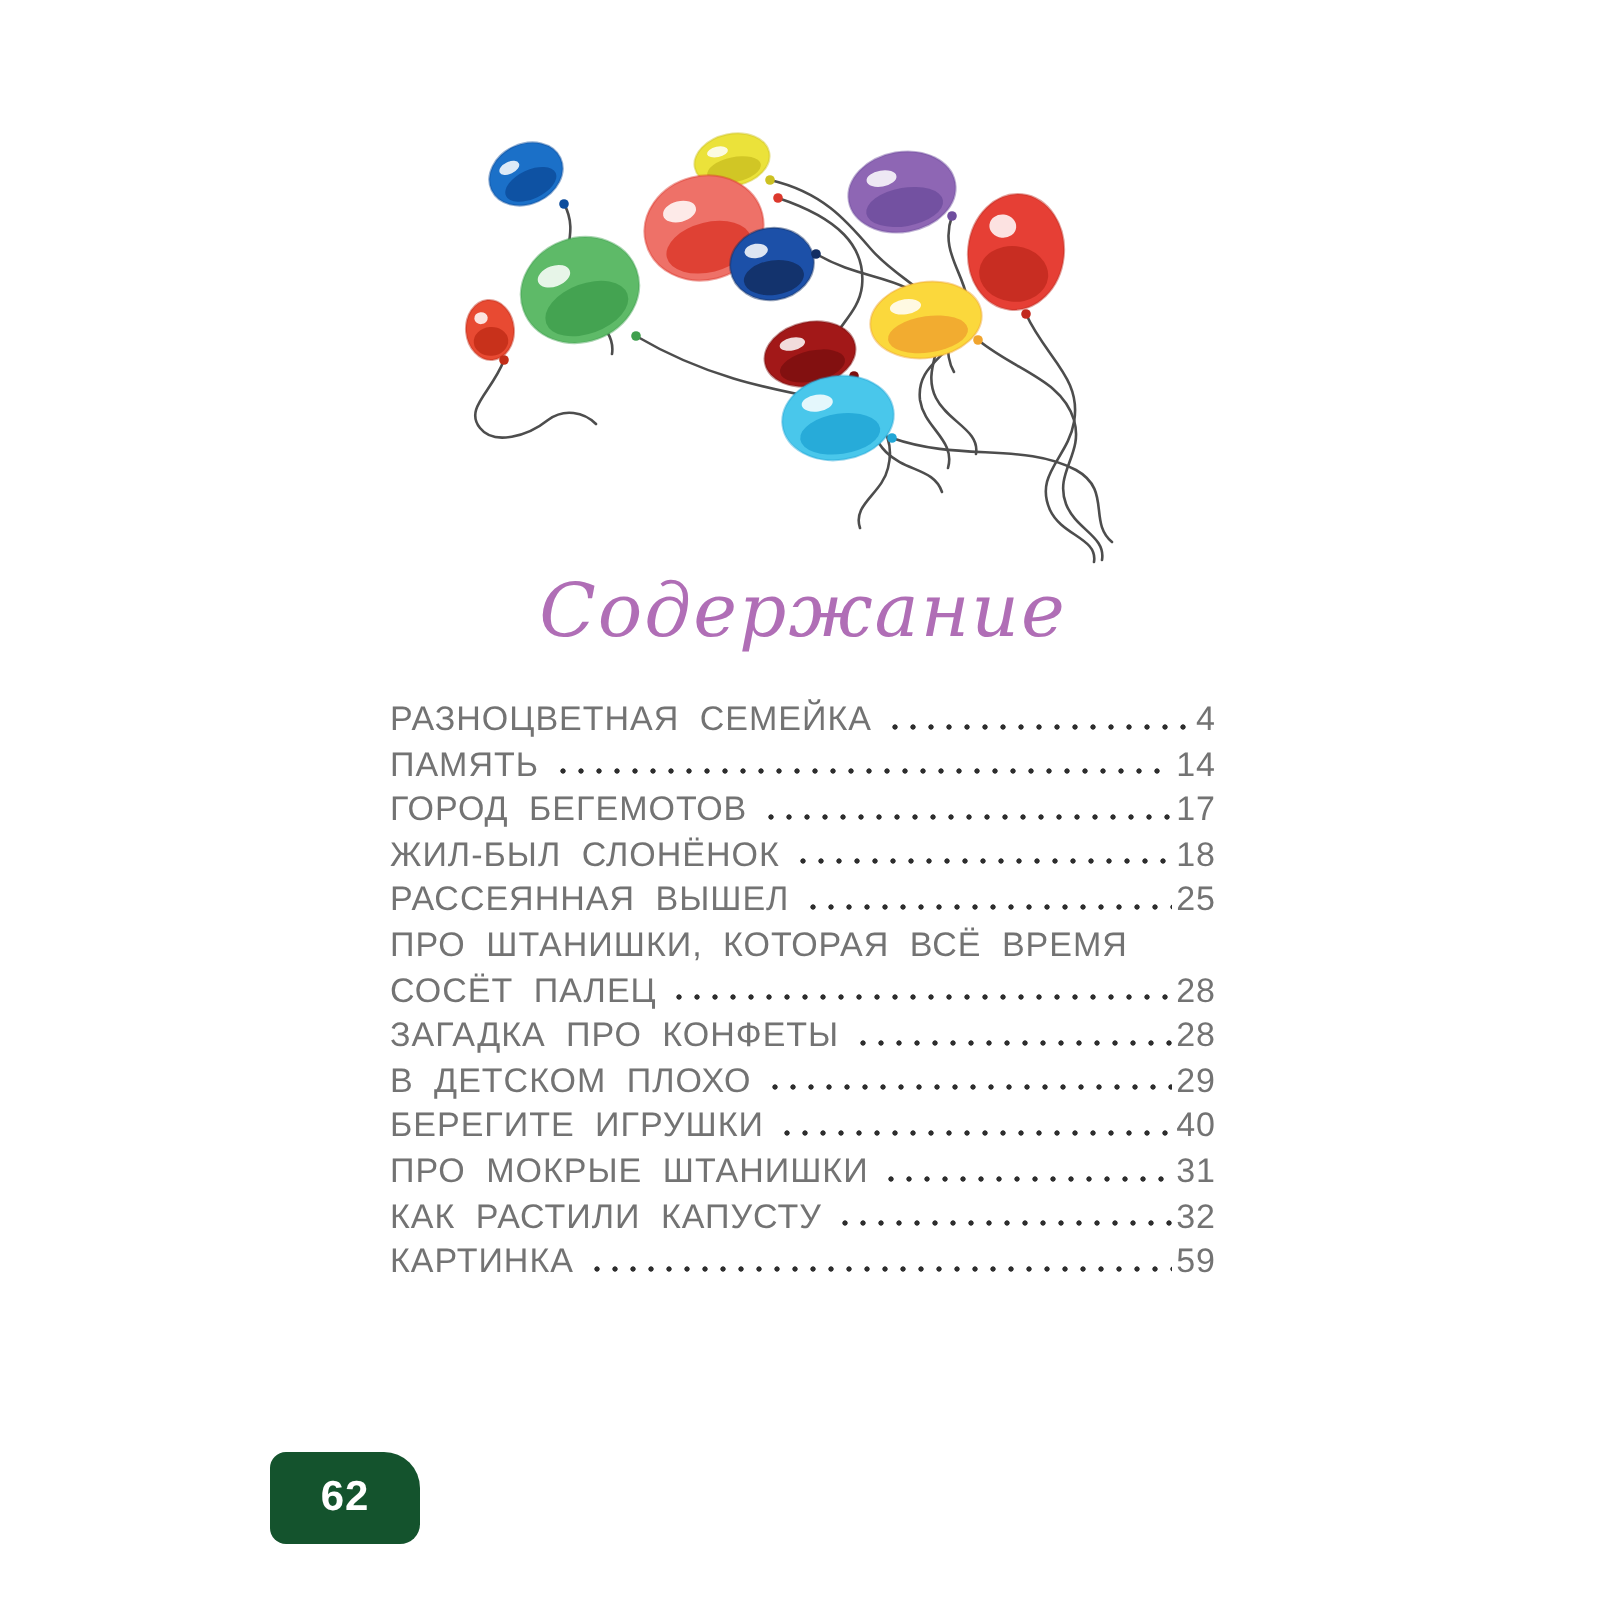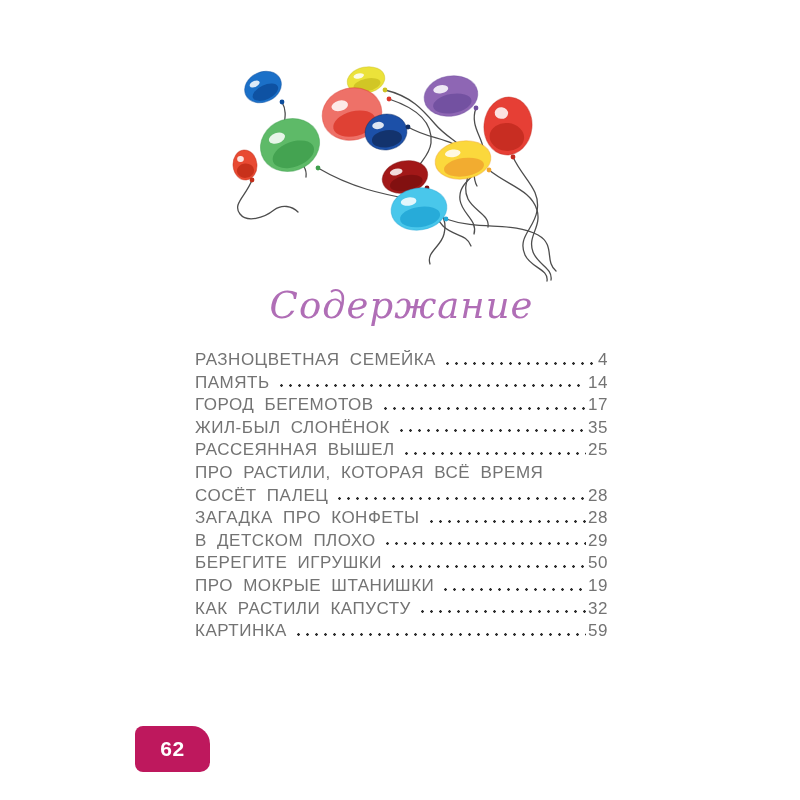--- a/index.html
+++ b/index.html
@@ -126,31 +126,31 @@
 
       <div class="row">
         <span class="etitle">ГОРОД БЕГЕМОТОВ</span>
         <span class="leader"></span>
         <span class="pnum">17</span>
       </div>
 
       <div class="row">
         <span class="etitle">ЖИЛ-БЫЛ СЛОНЁНОК</span>
         <span class="leader"></span>
-        <span class="pnum">35</span>
+        <span class="pnum">18</span>
       </div>
 
       <div class="row">
         <span class="etitle">РАССЕЯННАЯ ВЫШЕЛ</span>
         <span class="leader"></span>
         <span class="pnum">25</span>
       </div>
 
       <div class="row">
-        <span class="etitle">ПРО РАСТИЛИ, КОТОРАЯ ВСЁ ВРЕМЯ</span>
+        <span class="etitle">ПРО ШТАНИШКИ, КОТОРАЯ ВСЁ ВРЕМЯ</span>
 
       </div>
 
       <div class="row">
         <span class="etitle">СОСЁТ ПАЛЕЦ</span>
         <span class="leader"></span>
         <span class="pnum">28</span>
       </div>
 
       <div class="row">
@@ -162,39 +162,39 @@
 
       <div class="row">
         <span class="etitle">В ДЕТСКОМ ПЛОХО</span>
         <span class="leader"></span>
         <span class="pnum">29</span>
       </div>
 
       <div class="row">
         <span class="etitle">БЕРЕГИТЕ ИГРУШКИ</span>
         <span class="leader"></span>
-        <span class="pnum">50</span>
+        <span class="pnum">40</span>
       </div>
 
       <div class="row">
         <span class="etitle">ПРО МОКРЫЕ ШТАНИШКИ</span>
         <span class="leader"></span>
-        <span class="pnum">19</span>
+        <span class="pnum">31</span>
       </div>
 
       <div class="row">
         <span class="etitle">КАК РАСТИЛИ КАПУСТУ</span>
         <span class="leader"></span>
         <span class="pnum">32</span>
       </div>
 
       <div class="row">
         <span class="etitle">КАРТИНКА</span>
         <span class="leader"></span>
         <span class="pnum">59</span>
       </div>
     </div>
 
-  <div class="badge" id="badge-el" style="background: #be185d;">
+  <div class="badge" id="badge-el" style="background: #14532d;">
     <span>62</span>
   </div>
 
 </div>
 
 </body></html>

